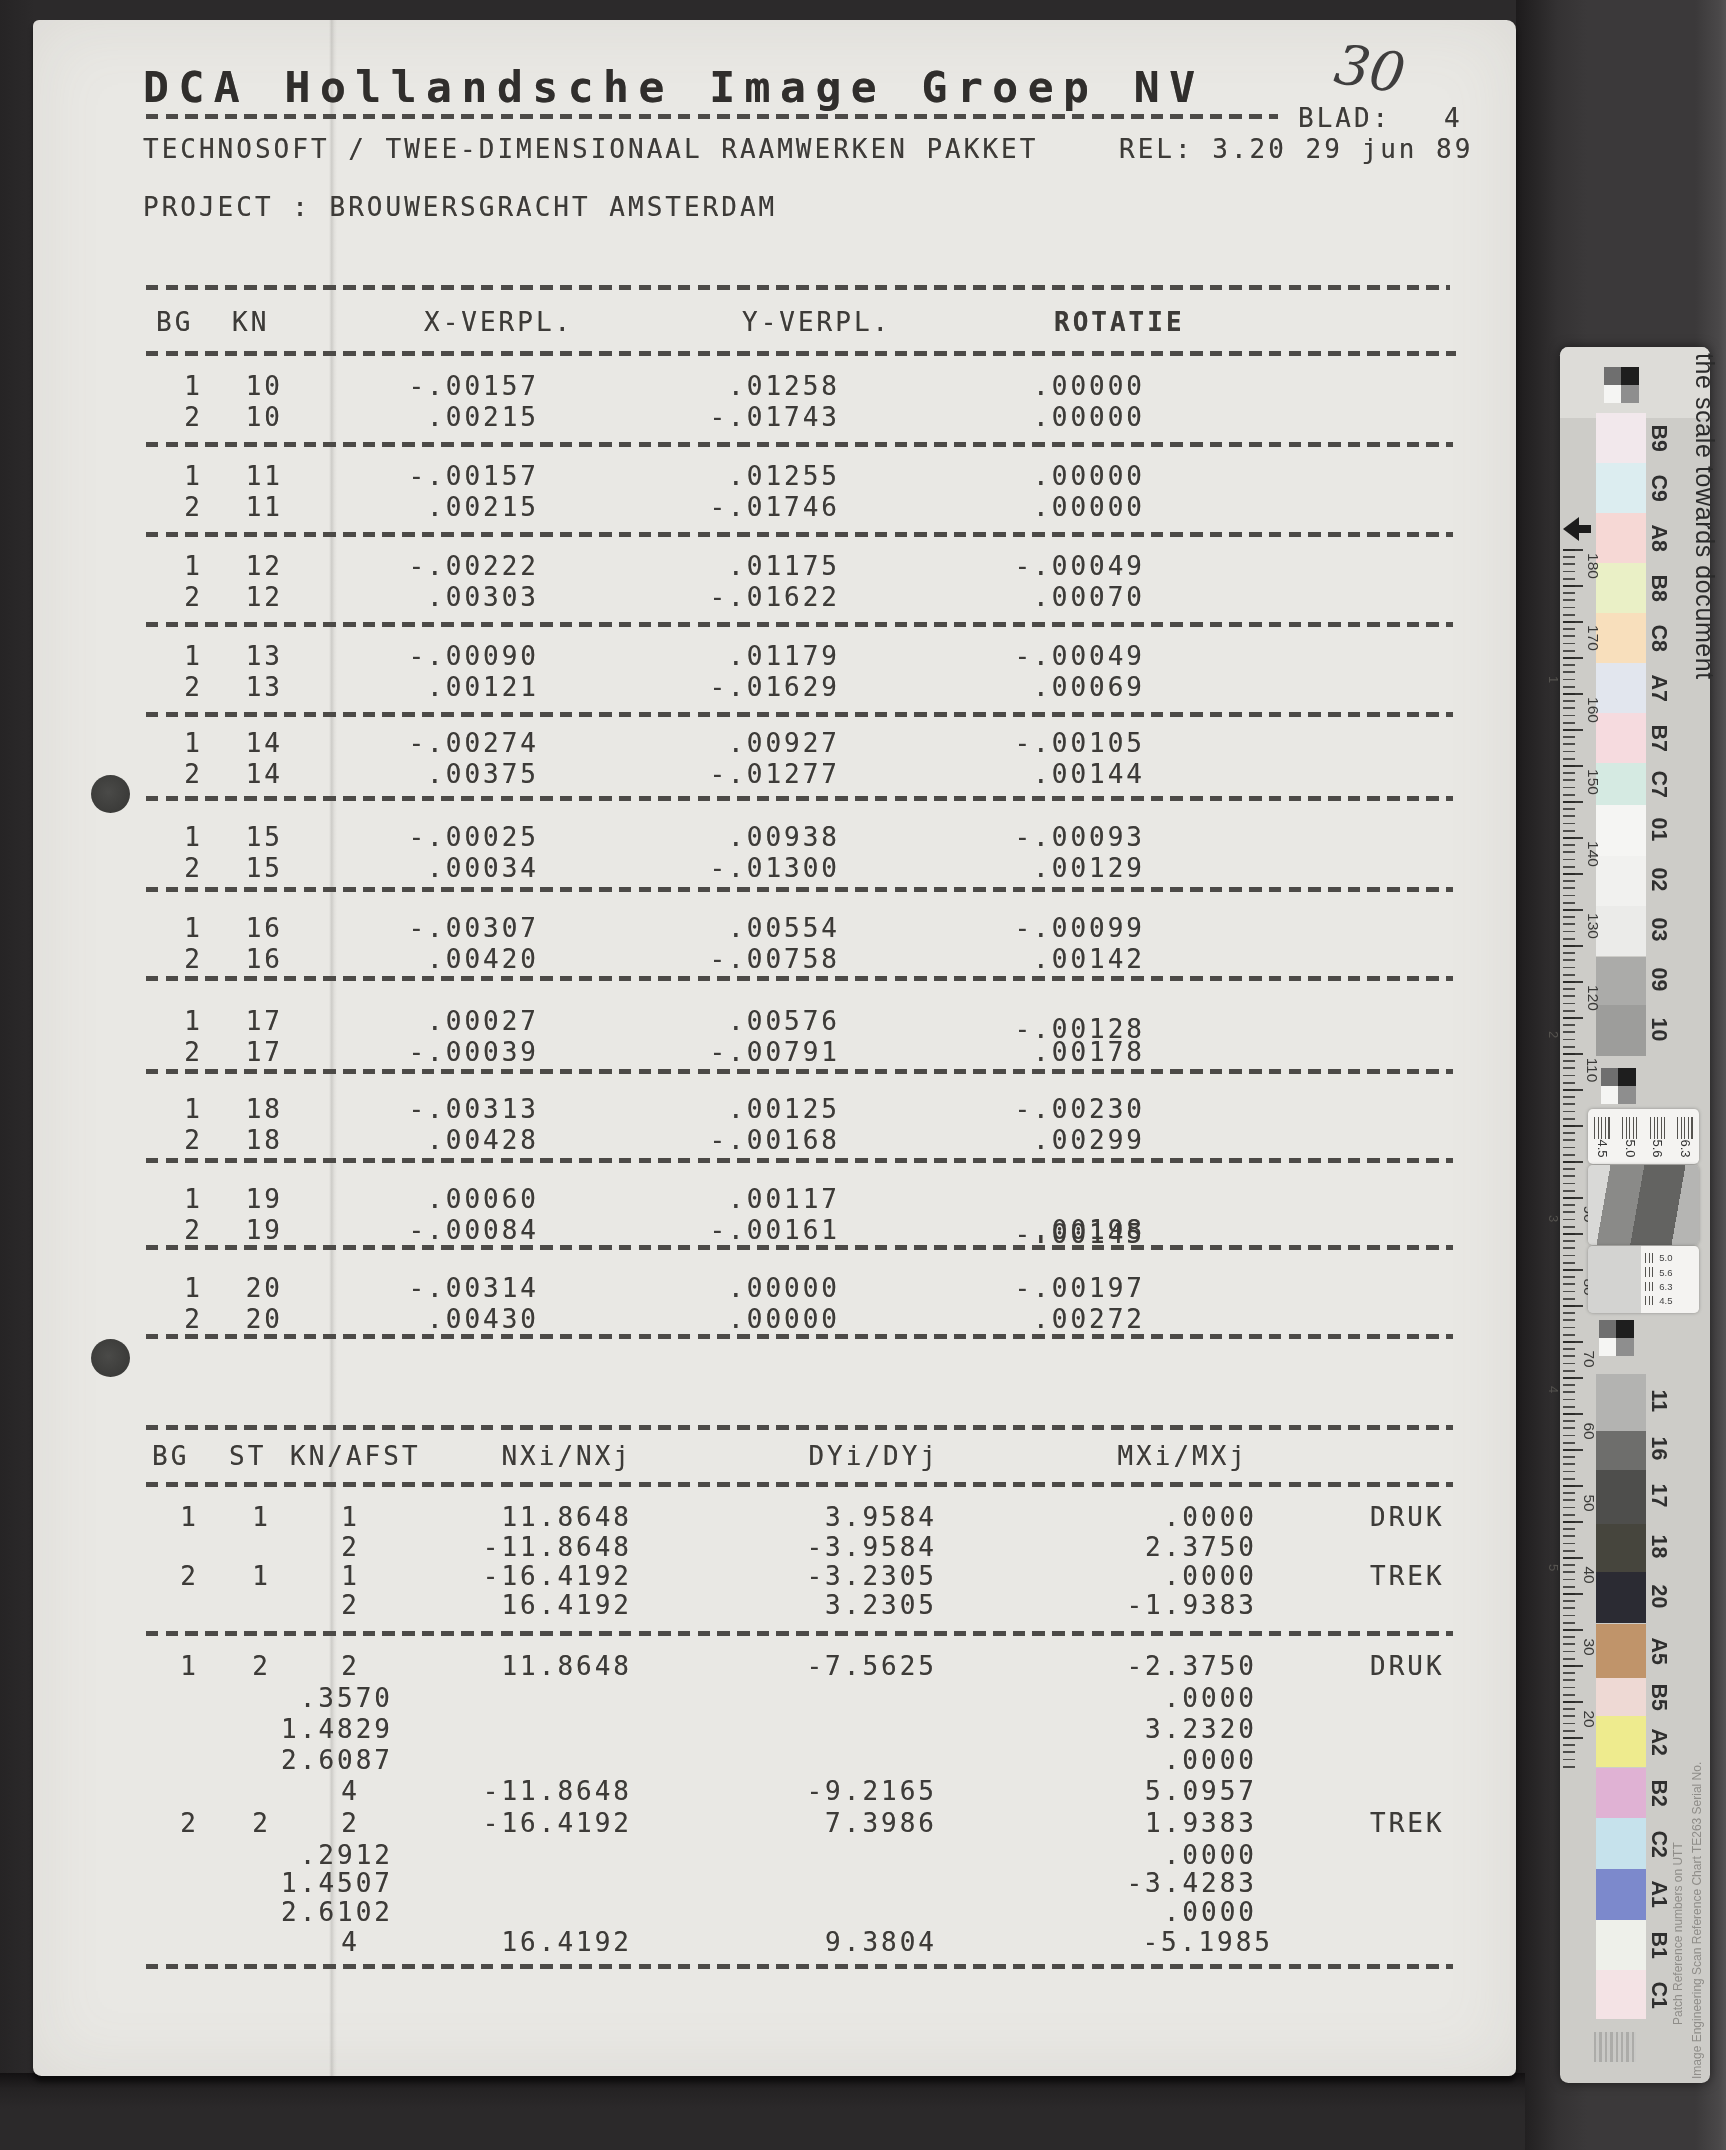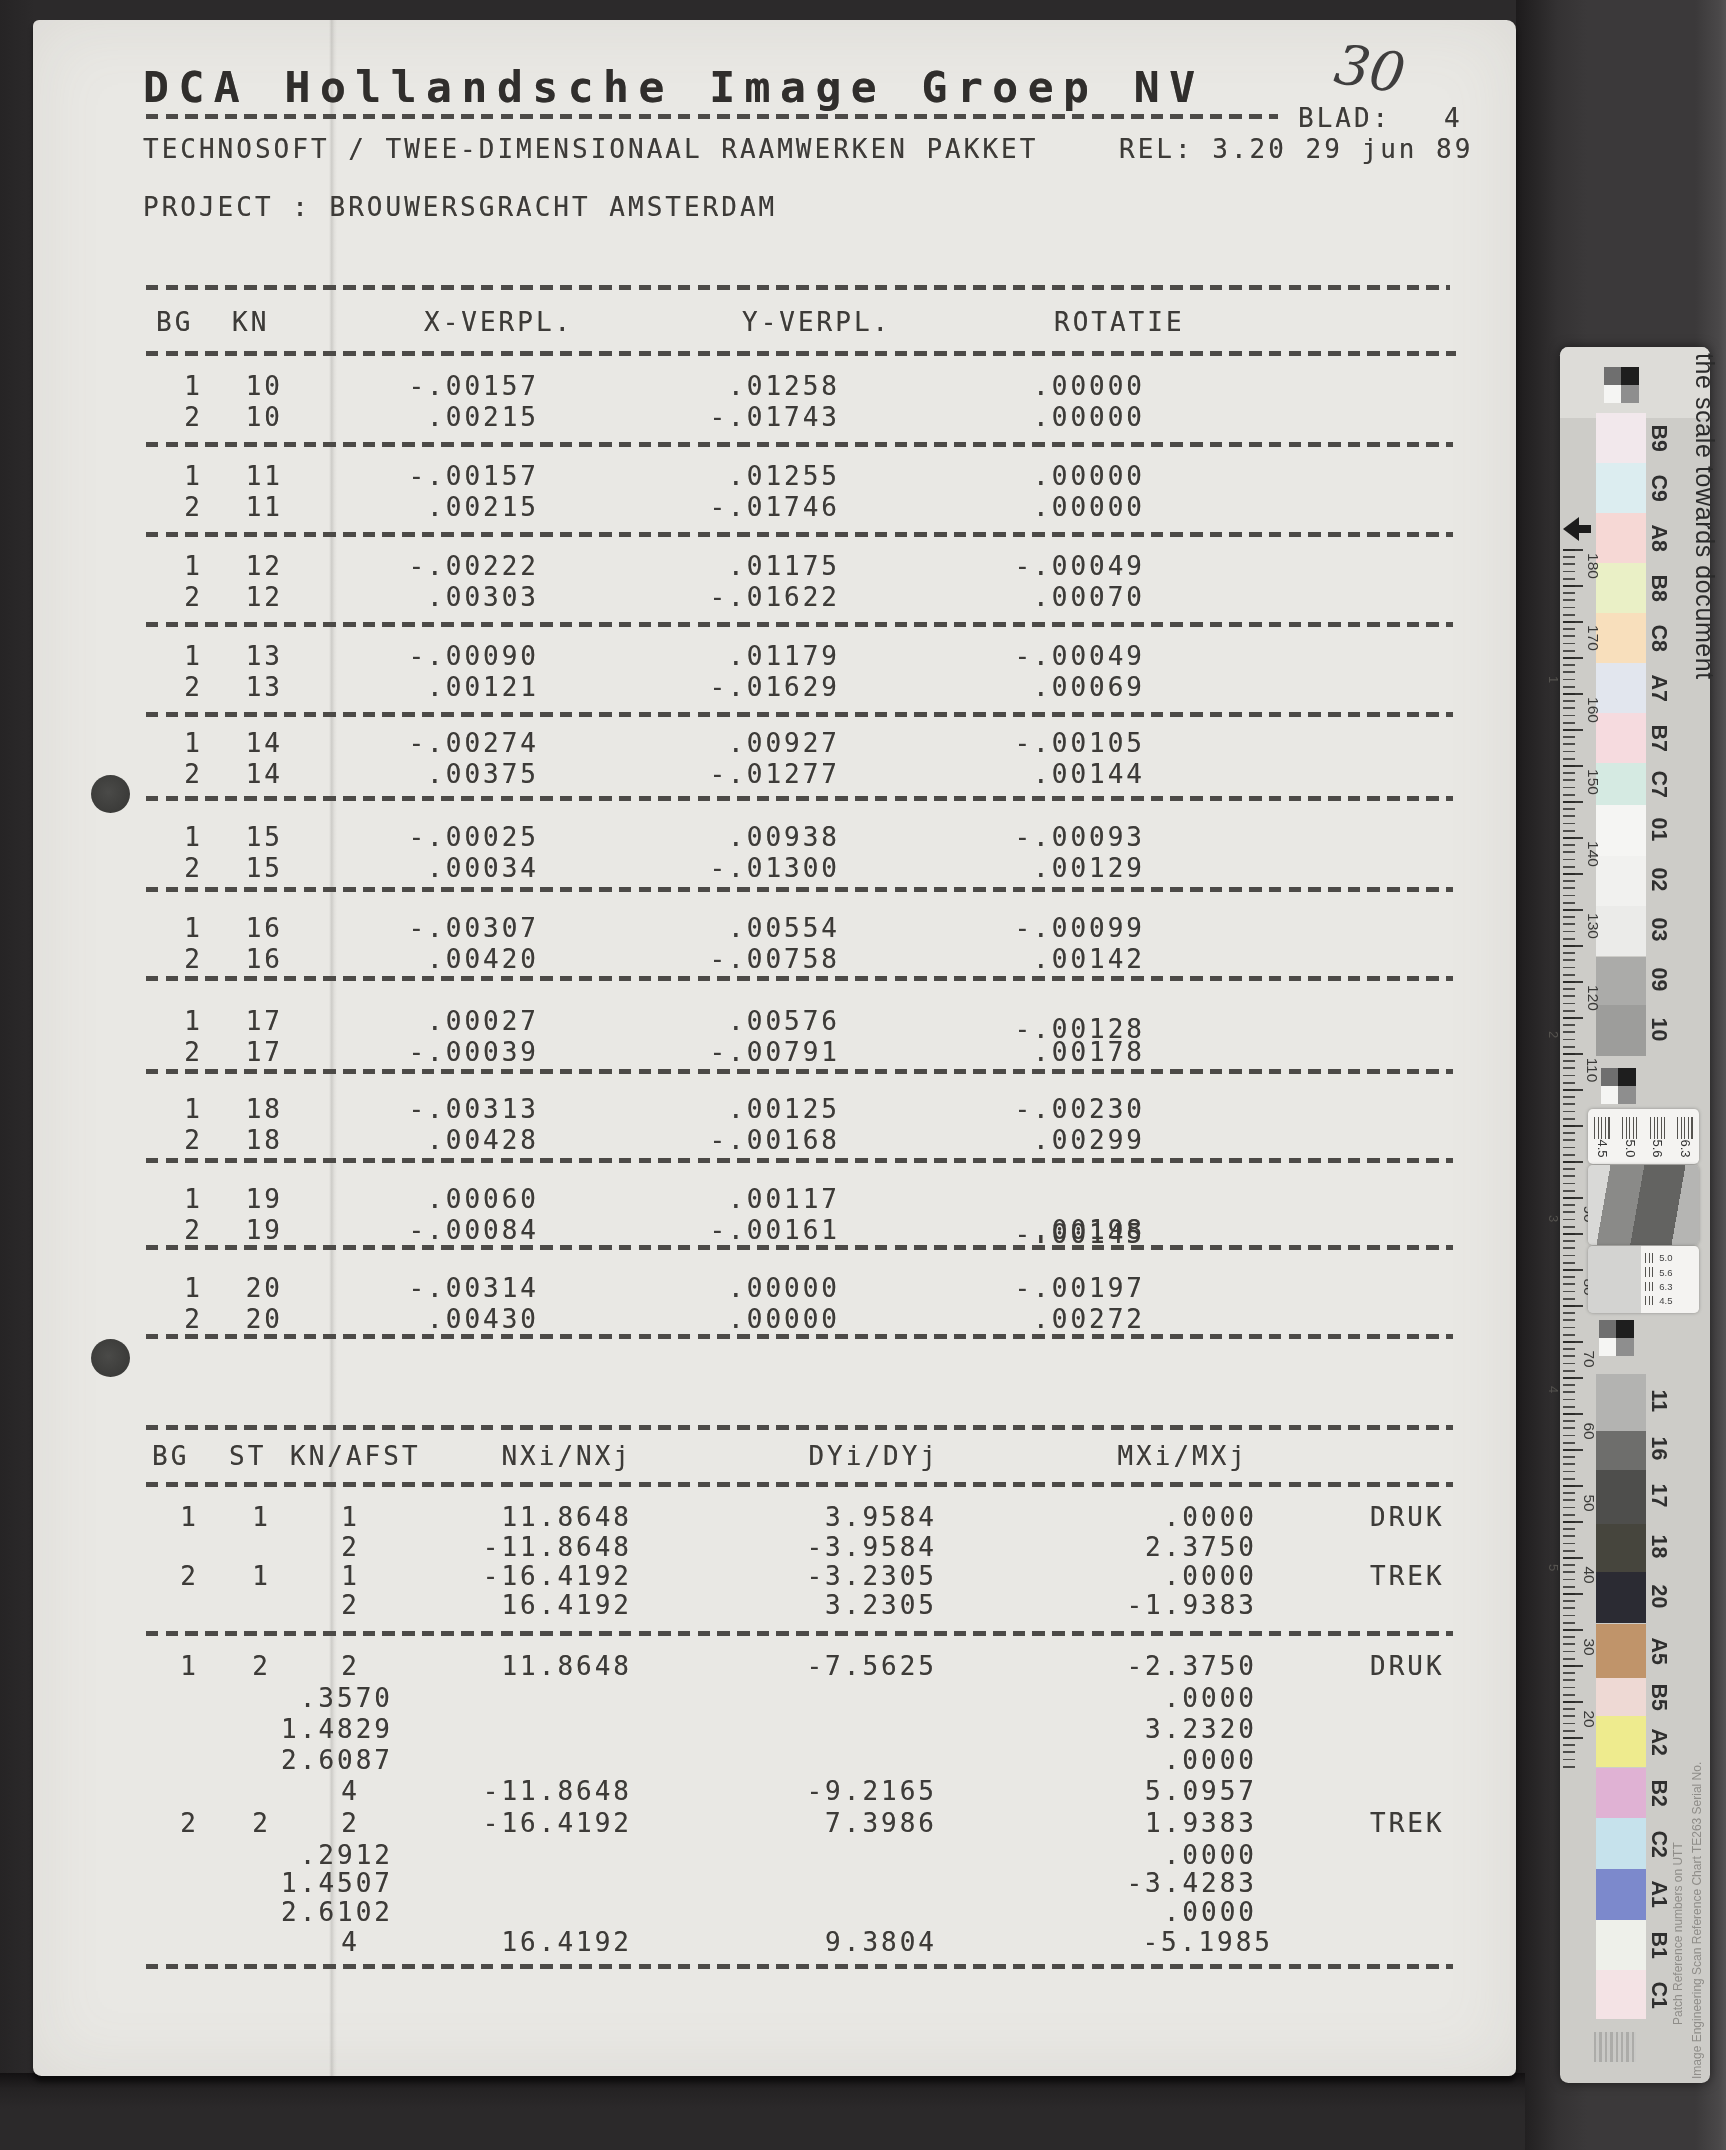--- a/index.html
+++ b/index.html
@@ -73,21 +73,21 @@
   <div class="txt t-body" style="left:143px;top:136px;">TECHNOSOFT / TWEE-DIMENSIONAAL RAAMWERKEN PAKKET</div>
   <div class="txt t-body" style="left:1119px;top:136px;">REL: 3.20 29 jun 89</div>
 
   <div class="txt t-body" style="left:143px;top:194px;">PROJECT : BROUWERSGRACHT AMSTERDAM</div>
 
   <div class="dash" style="left:146px;top:285px;width:1304px;"></div>
   <div class="txt t-body" style="left:156px;top:309px;">BG</div>
   <div class="txt t-body" style="left:232px;top:309px;">KN</div>
   <div class="txt t-body" style="left:424px;top:309px;">X-VERPL.</div>
   <div class="txt t-body" style="left:742px;top:309px;">Y-VERPL.</div>
-  <div class="txt t-body" style="left:1054px;top:309px;">ROTATIE</div>
+  <div class="txt t-body" style="left:1054px;top:309px;font-weight:bold;">ROTATIE</div>
   <div class="dash" style="left:146px;top:351px;width:1310px;"></div>
   <div id="verpl-rows">
       <div class="" style="position: absolute; left: 0px; top: 0px;">
         <div class="txt t-body cell" style="left: 143px; top: 373px; width: 60px;">1</div>
         <div class="txt t-body cell" style="left: 212px; top: 373px; width: 71px;">10</div>
         <div class="txt t-body cell" style="left: 348px; top: 373px; width: 191px;">-.00157</div>
         <div class="txt t-body cell" style="left: 649px; top: 373px; width: 191px;">.01258</div>
         <div class="txt t-body cell" style="left: 954px; top: 373px; width: 191px;">.00000</div>
       </div>
       <div class="" style="position: absolute; left: 0px; top: 0px;">

